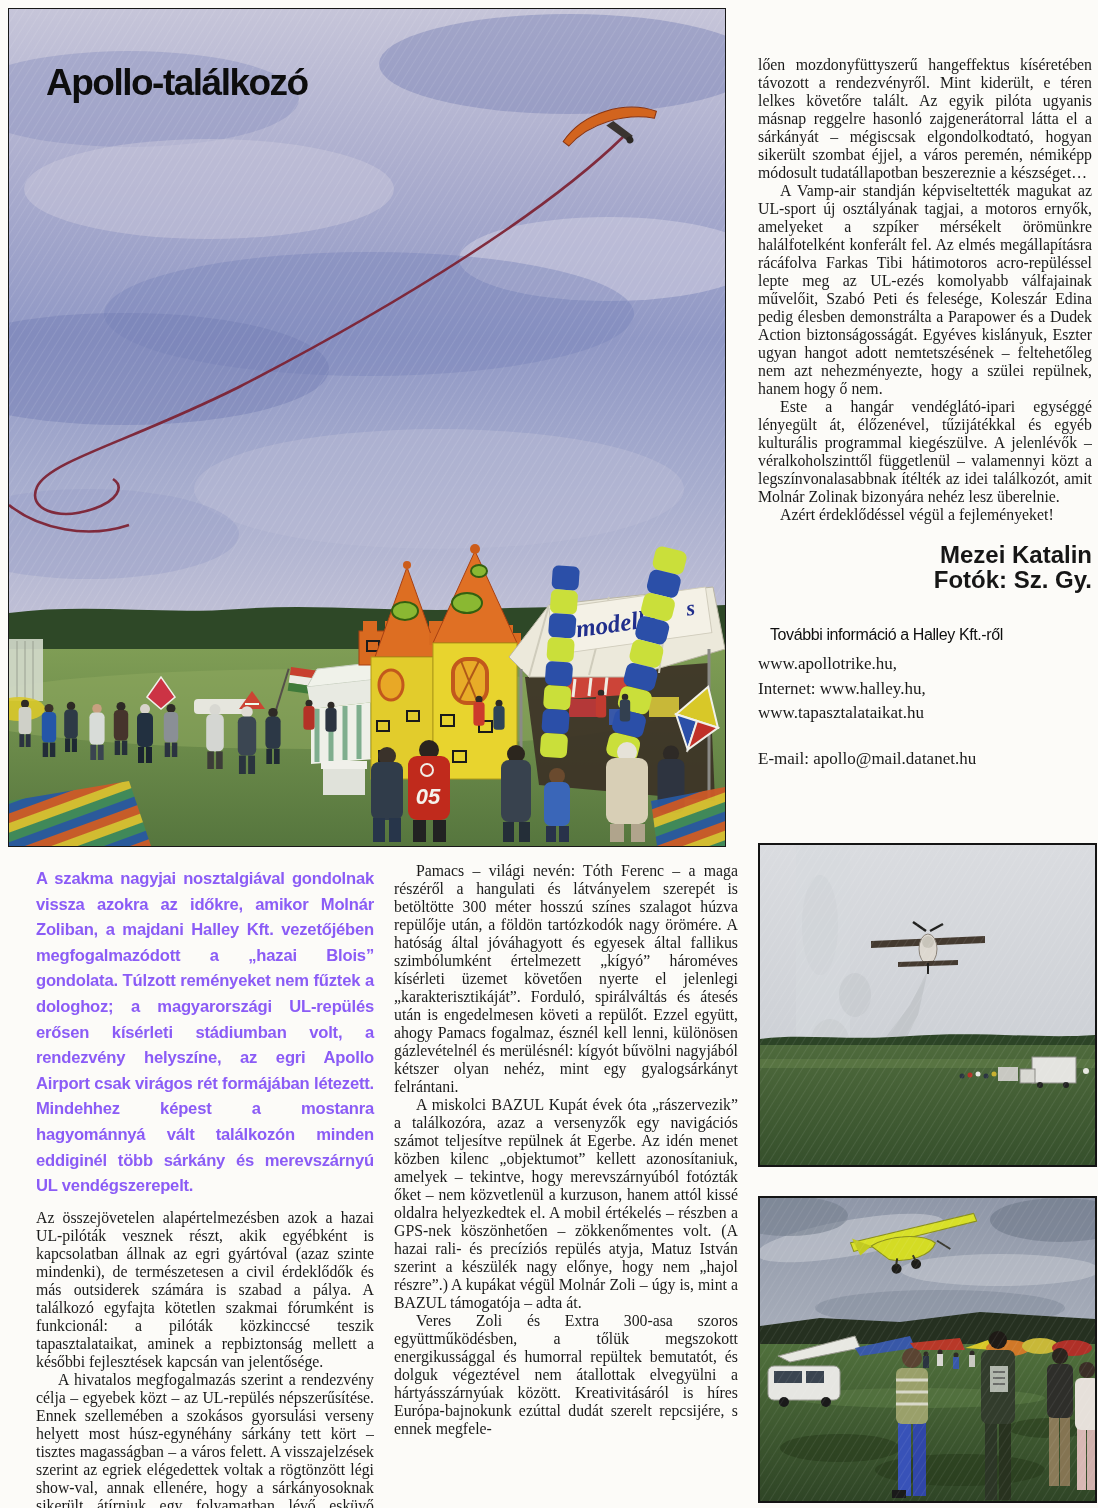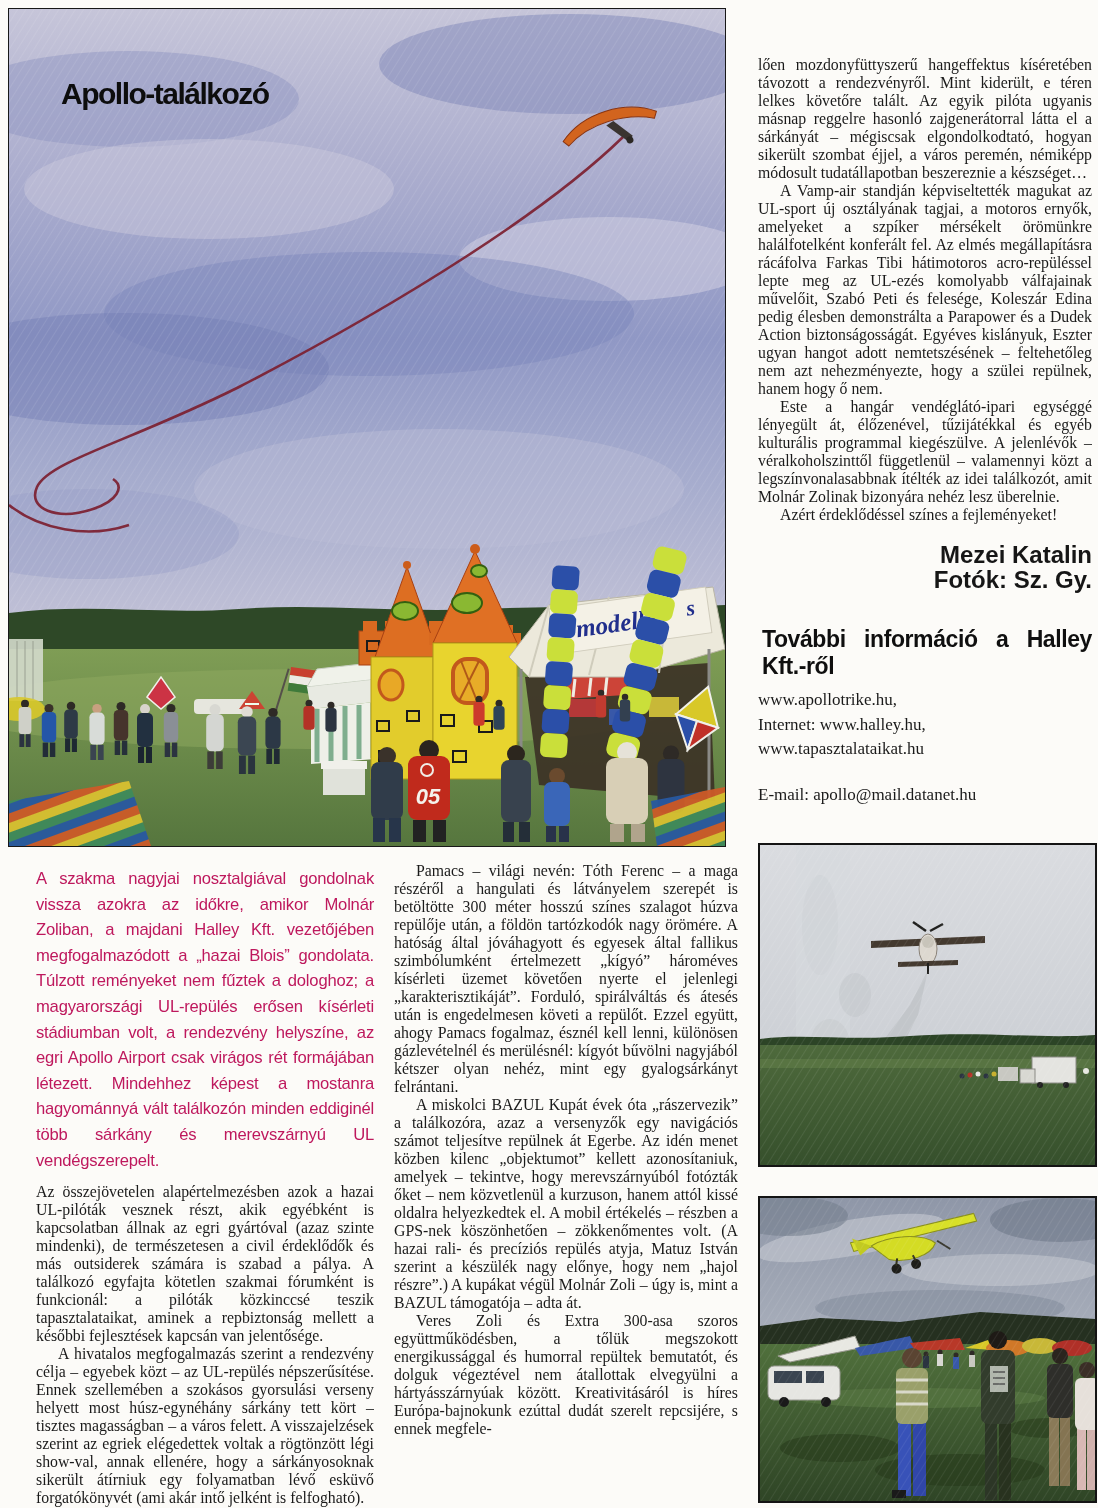--- a/index.html
+++ b/index.html
@@ -1,37 +1,37 @@
 <!DOCTYPE html>
 <html lang="hu"><head>
 <meta charset="utf-8">
 <style>
   html,body{margin:0;padding:0;background:#e8e6e2;}
   .page{position:relative;width:1098px;height:1508px;margin:0 auto;background:#fcfbf8;overflow:hidden;
         font-family:"Liberation Serif",serif;color:#1a1a1a;}
   
   .main-photo{position:absolute;left:8px;top:8px;width:716px;height:837px;border:1px solid #181818;background:#a9adcd;}
   .main-photo svg{display:block;width:100%;height:100%;}
-  .headline{position:absolute;left:36px;top:52px;margin:16px;
-            font-family:"Liberation Sans",sans-serif;font-weight:800;font-size:30px;
+  .headline{position:absolute;left:36px;top:52px;margin:1px;
+            font-family:"Liberation Sans",sans-serif;font-weight:800;font-size:37px;
             letter-spacing:-1.5px;color:#0d0d0d;text-align:center;}
   
   .col{position:absolute;text-align:justify;}
   .col p{margin:0;font-size:15.8px;line-height:18px;text-align:justify;hyphens:auto;}
   .col p.ind{text-indent:22px;}
   .right-col{left:758px;top:56px;width:334px;}
   .left-col{left:36px;top:866px;width:338px;}
   .mid-col{left:394px;top:862px;width:344px;height:646px;overflow:hidden;}
-  .lead{font-family:"Liberation Sans",sans-serif;font-weight:400;font-size:16.6px;line-height:25.6px;
-        letter-spacing:-0.2px;color:#be185d;text-align:justify;margin:0 0 10px 0;}
+  .lead{font-family:"Liberation Sans",sans-serif;font-weight:700;font-size:16.6px;line-height:25.6px;
+        letter-spacing:-0.2px;color:#8b5cf6;text-align:justify;margin:0 0 10px 0;}
   .byline{margin-top:18px;text-align:right;font-family:"Liberation Sans",sans-serif;
           font-weight:700;font-size:24px;line-height:25px;color:#161616;}
   .infobox{margin-top:34px;}
-  .infobox h3{margin:0 0 8px 4px;font-family:"Liberation Sans",sans-serif;font-weight:700;
-              font-size:23px;letter-spacing:-0.4px;color:#0f0f0f;}
+  .infobox h3{margin:0 0 8px 12px;font-family:"Liberation Sans",sans-serif;font-weight:400;
+              font-size:16px;letter-spacing:-0.4px;color:#0f0f0f;}
   .infobox .iline{font-size:17px;line-height:24.5px;text-align:left;text-indent:0;}
   .infobox .email{margin-top:24px;font-size:17px;text-align:left;text-indent:0;}
   
   .side-photo{position:absolute;border:2px solid #141414;background:#ccc;}
   .photo-a{left:758px;top:843px;width:335px;height:320px;}
   .photo-b{left:758px;top:1196px;width:335px;height:303px;}
   .side-photo svg{display:block;width:100%;height:100%;}
 </style>
 </head>
 <body>
@@ -340,21 +340,21 @@
       <polygon points="642,792 716,778 716,837 648,837" fill="url(#pst)" opacity=".95"></polygon>
     </svg>
     <h1 class="headline">Apollo-találkozó</h1>
   </div>
 
   <div class="col right-col">
     <div>
         <p>lően mozdonyfüttyszerű hangeffektus kíséretében távozott a rendezvényről. Mint kiderült, e téren lelkes követőre talált. Az egyik pilóta ugyanis másnap reggelre hasonló zajgenerátorral látta el a sárkányát – mégiscsak elgondolkodtató, hogyan sikerült szombat éjjel, a város peremén, némiképp módosult tudatállapotban beszereznie a készséget…</p>
         <p class="ind">A Vamp-air standján képviseltették magukat az UL-sport új osztályának tagjai, a motoros ernyők, amelyeket a szpíker mérsékelt örömünkre halálfotelként konferált fel. Az elmés megállapításra rácáfolva Farkas Tibi hátimotoros acro-repüléssel lepte meg az UL-ezés komolyabb válfajainak művelőit, Szabó Peti és felesége, Koleszár Edina pedig élesben demonstrálta a Parapower és a Dudek Action biztonságosságát. Egyéves kislányuk, Eszter ugyan hangot adott nemtetszésének – feltehetőleg nem azt nehezményezte, hogy a szülei repülnek, hanem hogy ő nem.</p>
         <p class="ind">Este a hangár vendéglátó-ipari egységgé lényegült át, élőzenével, tűzijátékkal és egyéb kulturális programmal kiegészülve. A jelenlévők – véralkoholszinttől függetlenül – valamennyi közt a legszínvonalasabbnak ítélték az idei találkozót, amit Molnár Zolinak bizonyára nehéz lesz überelnie.</p>
-        <p class="ind">Azért érdeklődéssel színes a fejleményeket!</p>
+        <p class="ind">Azért érdeklődéssel végül a fejleményeket!</p>
       </div>
     <div class="byline">
       <div>Mezei Katalin</div>
       <div>Fotók: Sz. Gy.</div>
     </div>
     <div class="infobox">
       <h3>További információ a Halley Kft.-ről</h3>
       <div>
           <p class="iline">www.apollotrike.hu,</p>
           <p class="iline">Internet: www.halley.hu,</p>

